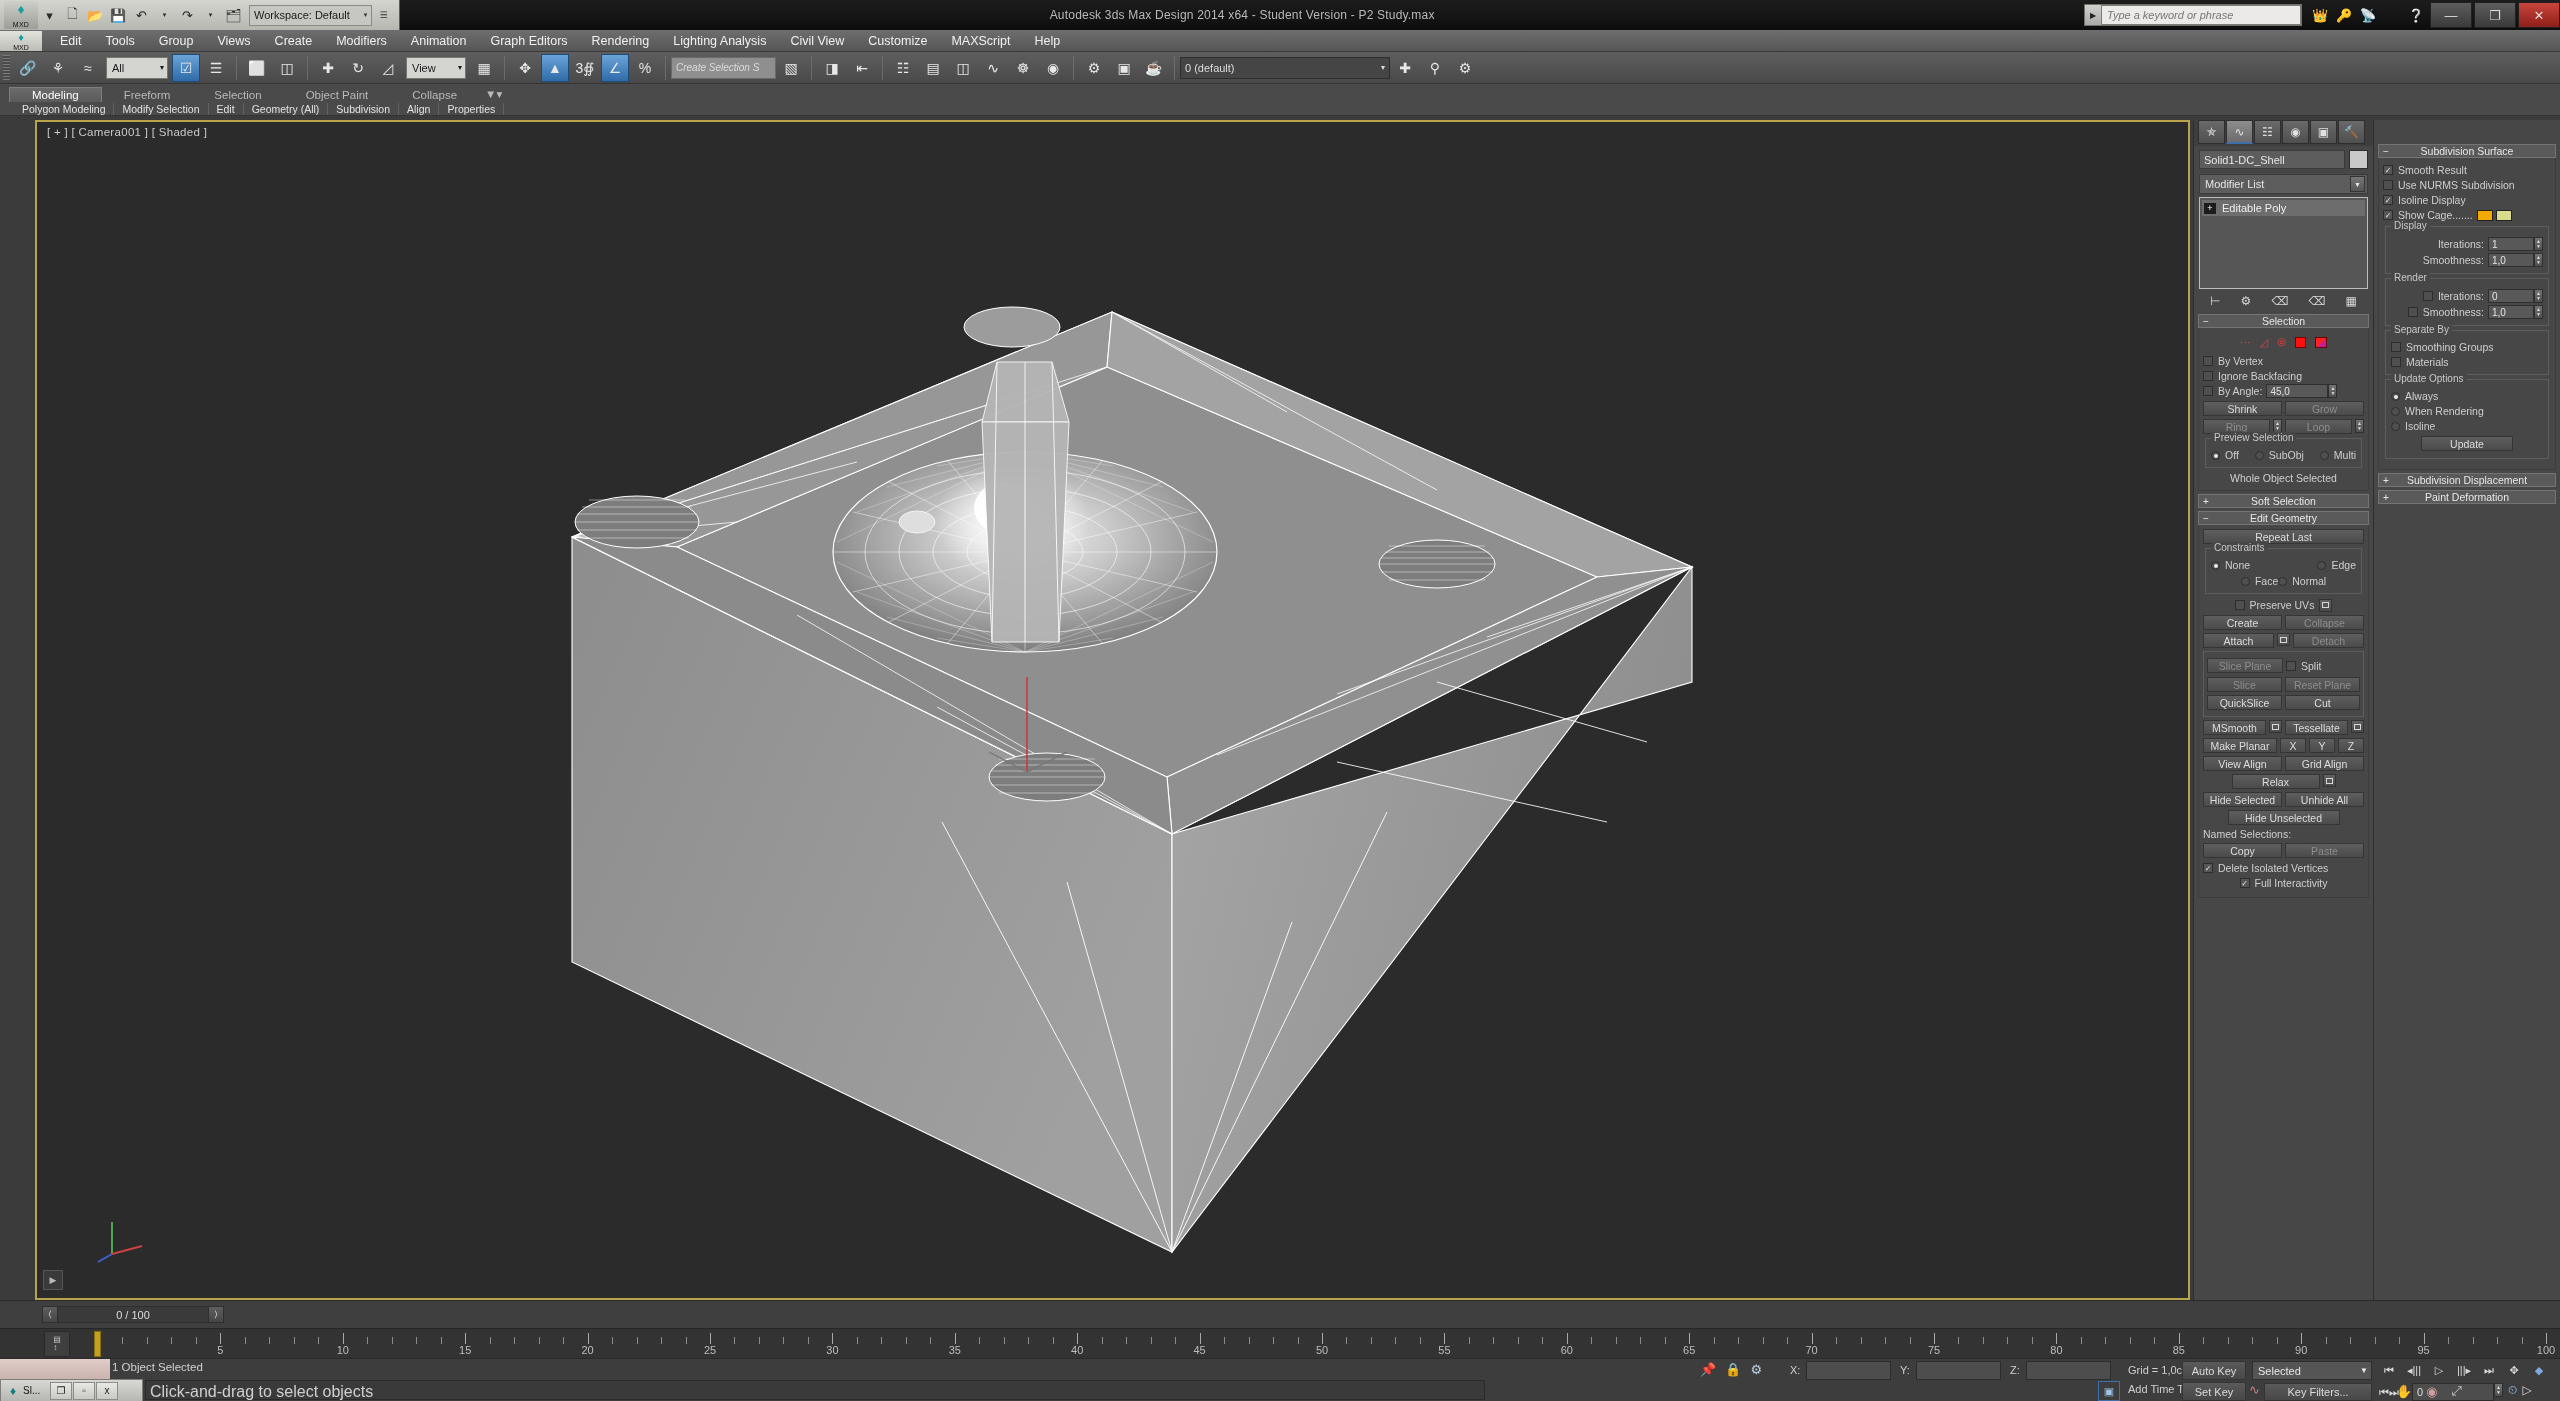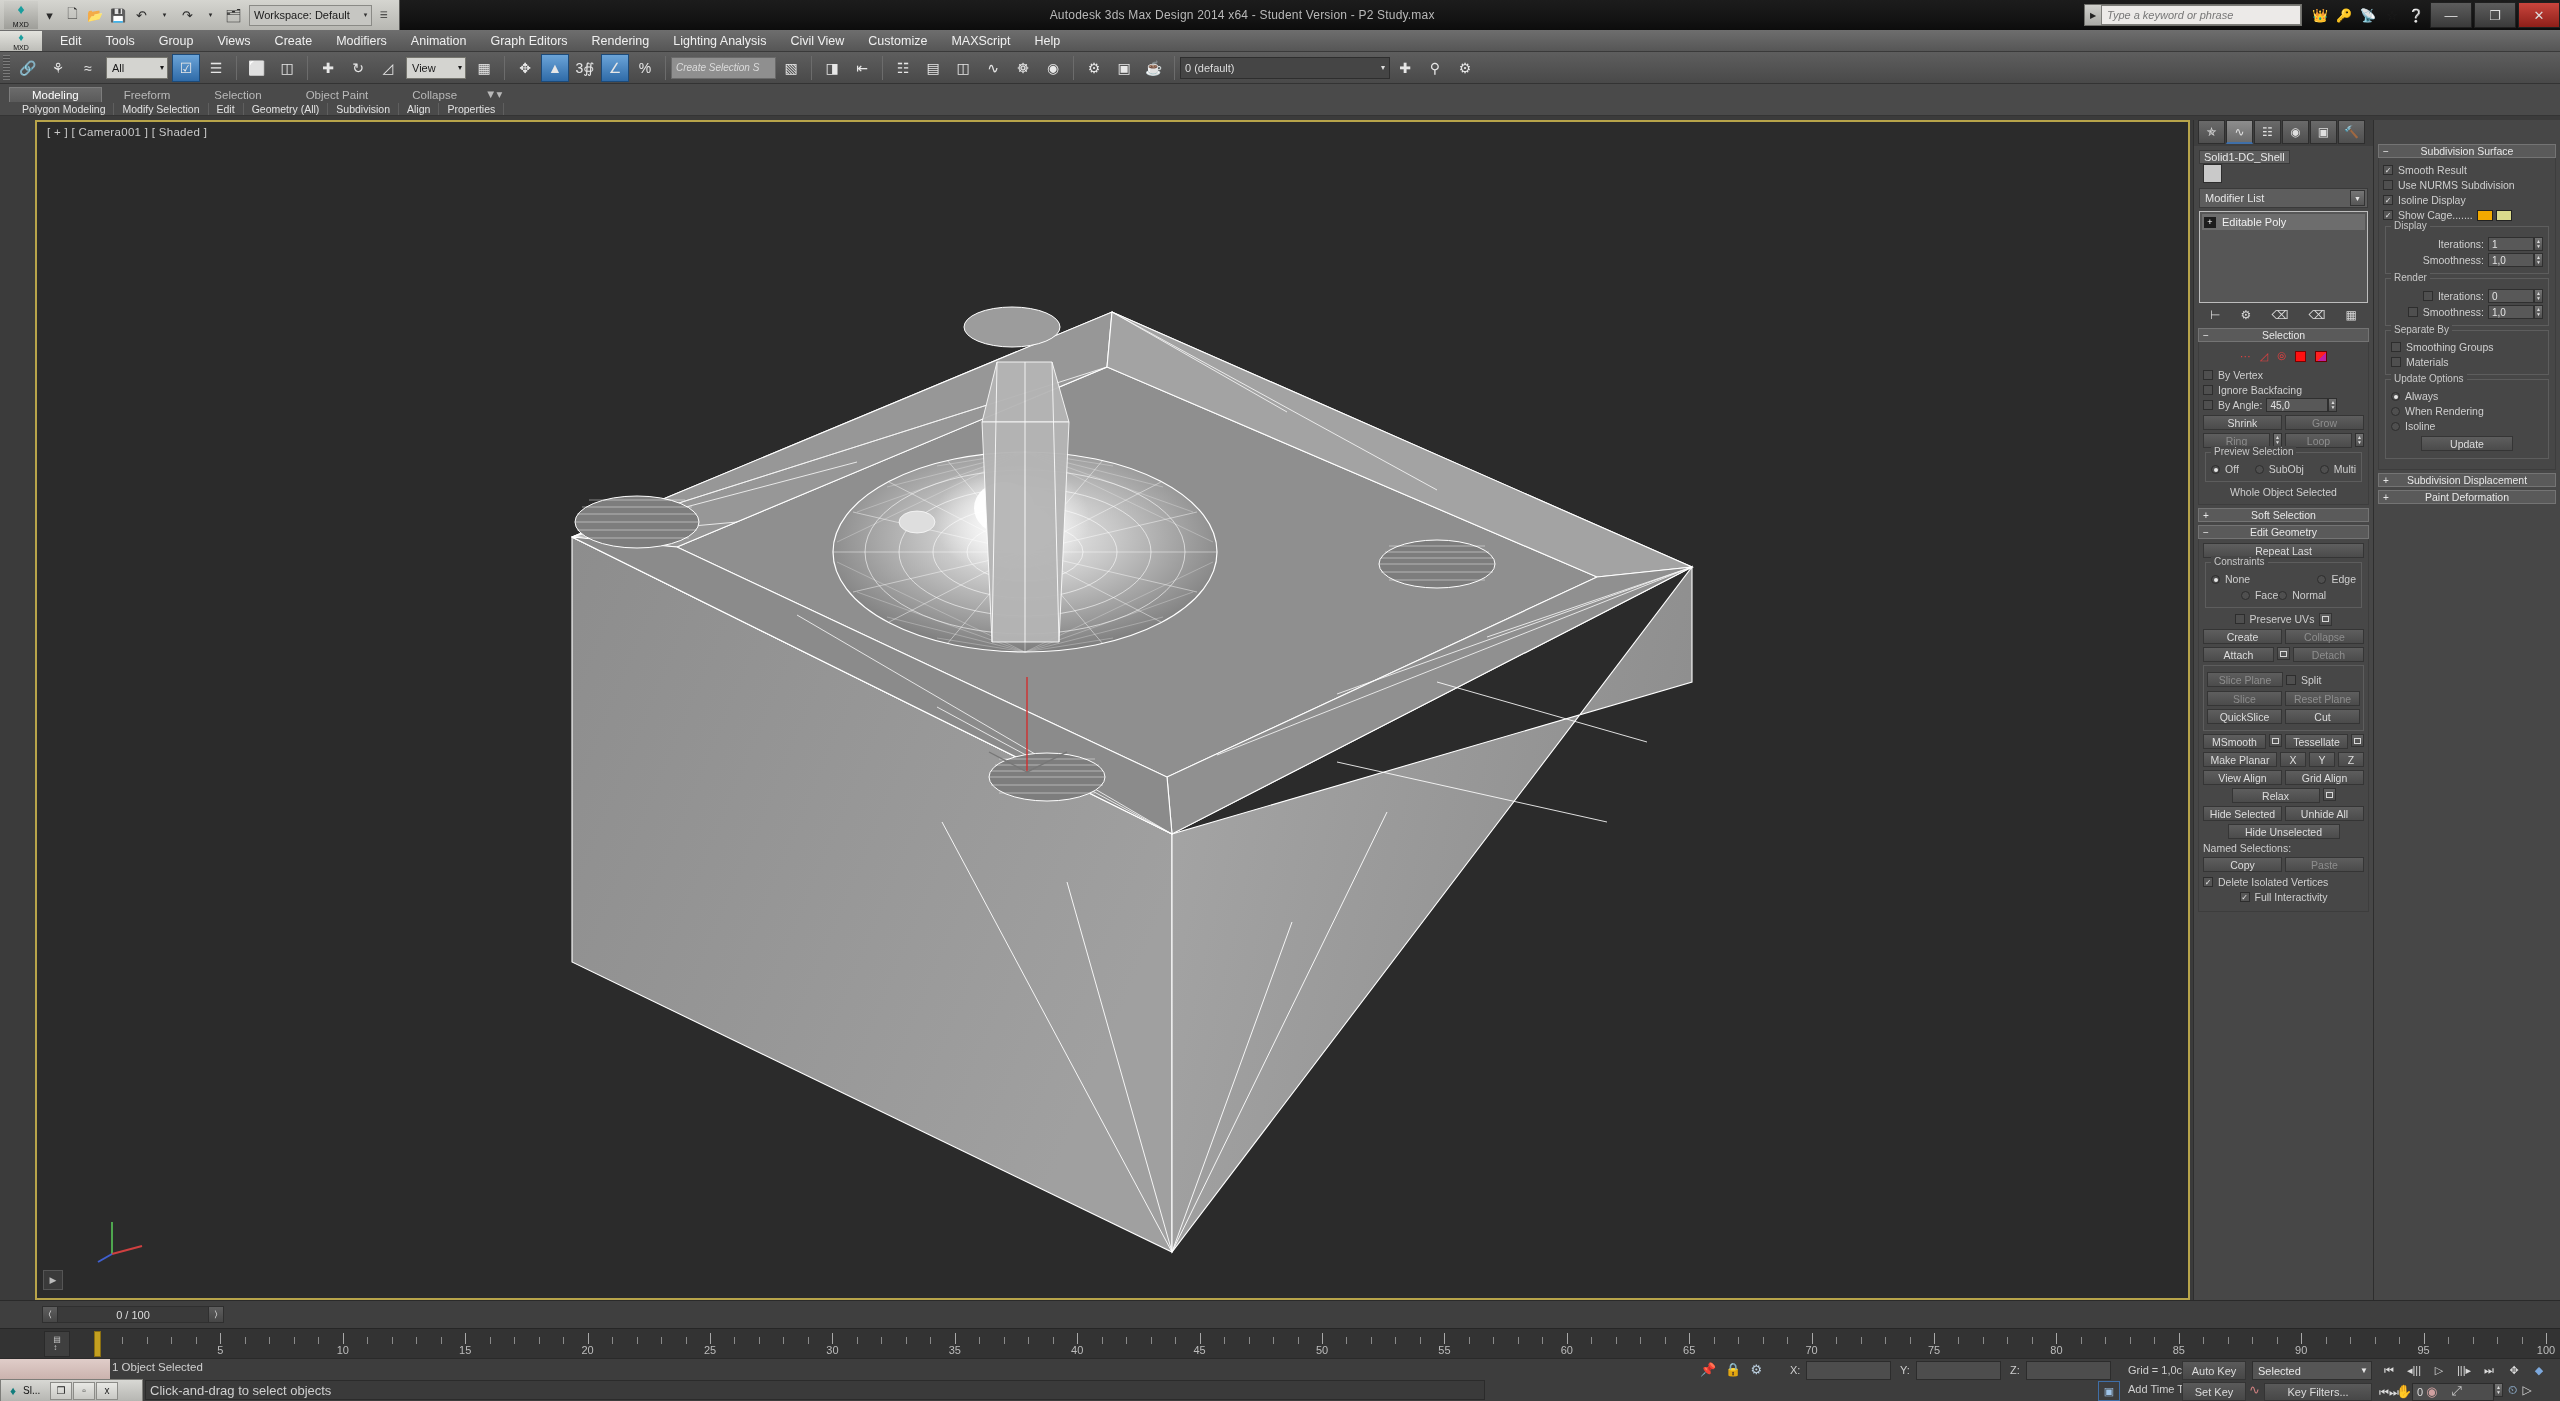--- a/index.html
+++ b/index.html
@@ -69,21 +69,21 @@
   .vp-title{position:absolute;left:445px;top:210px;font-size:52px;color:#ffffff;font-family:"Liberation Sans",sans-serif;}
   .vp-axis{position:absolute;left:55px;bottom:32px;width:60px;height:60px;}
   .vp-minbtn{position:absolute;left:6px;bottom:8px;width:20px;height:20px;background:#3a3a3a;border:1px solid #555;display:flex;align-items:center;justify-content:center;color:#bbb;font-size:9px;}
 
   
   .cmdpanel{position:absolute;left:2193px;top:120px;width:180px;height:1180px;background:#474747;border-left:1px solid #2e2e2e;}
   .cmdpanel2{position:absolute;left:2373px;top:120px;width:187px;height:1180px;background:#474747;border-left:1px solid #2e2e2e;}
   .cp-tabs{display:flex;height:26px;background:#3e3e3e;padding-left:4px;}
   .cp-tab{width:27px;height:24px;margin-right:1px;background:linear-gradient(to bottom,#6a6a6a,#4f4f4f);border:1px solid #2e2e2e;display:flex;align-items:center;justify-content:center;font-size:12px;color:#e0e0e0;}
   .cp-tab.sel{background:linear-gradient(to bottom,#8d8d8d,#6c6c6c);border-bottom:2px solid #3f6fa8;}
-  .namerow{display:flex;align-items:flex-start;padding:4px 5px 2px 5px;flex-direction:column;}
+  .namerow{display:flex;align-items:flex-end;padding:4px 5px 2px 5px;}
   .namefield{flex:1;height:19px;background:#5d5d5d;border:1px solid #3a3a3a;font-size:11px;color:#e8e8e8;display:flex;align-items:center;padding:0 4px;}
   .colorchip{width:19px;height:19px;background:#c9c9c9;border:1px solid #2e2e2e;margin-left:4px;}
   .modlist{margin:3px 5px;height:20px;background:#5d5d5d;border:1px solid #3a3a3a;display:flex;align-items:center;justify-content:space-between;padding:0 2px 0 5px;font-size:11px;color:#e6e6e6;}
   .modlist .ar{width:15px;height:16px;background:linear-gradient(to bottom,#767676,#565656);border:1px solid #333;display:flex;align-items:center;justify-content:center;font-size:7px;}
   .stack{margin:2px 5px;height:92px;background:#565656;border:1px solid #bdbdbd;padding:2px;}
   .stack-item{display:flex;align-items:center;height:16px;background:#6d6d6d;font-size:11px;color:#f0f0f0;padding-left:2px;}
   .stack-item .plus{width:12px;height:11px;background:#1c1c1c;color:#fff;font-size:9px;line-height:10px;text-align:center;margin-right:6px;}
   .stack-tools{display:flex;align-items:center;justify-content:space-around;height:20px;margin:2px 6px;}
   .stack-tools span{font-size:12px;color:#d8d8d8;}
 
@@ -127,21 +127,21 @@
   .slider{position:absolute;left:94px;top:2px;width:7px;height:26px;background:#c4a020;border:1px solid #8a6f12;}
 
   
   .statusbar{position:absolute;left:0;top:1358px;width:2560px;height:43px;background:#3d3d3d;border-top:1px solid #2a2a2a;}
   .sb-maxbar{position:absolute;left:0;top:0;width:110px;height:20px;background:linear-gradient(to bottom,#e0cdc9,#cbb3ae);}
   .sb-task{position:absolute;left:0;top:20px;width:143px;height:23px;background:linear-gradient(to bottom,#d8d8d4,#b6b6b2);border:1px solid #7d7d79;display:flex;align-items:center;}
   .sb-task .ic{width:16px;height:16px;margin:0 2px 0 4px;color:#117d7d;font-size:12px;display:flex;align-items:center;justify-content:center;}
   .sb-task .nm{font-size:10px;color:#111;width:26px;}
   .sb-task .bx{width:22px;height:18px;border:1px solid #8c8c88;margin-left:1px;display:flex;align-items:center;justify-content:center;font-size:10px;color:#222;background:linear-gradient(to bottom,#e8e8e4,#c8c8c4);}
   .sel-text{position:absolute;left:112px;top:2px;font-size:11.5px;color:#d0d0d0;}
-  .prompt{position:absolute;left:150px;top:24px;font-size:13px;color:#d0d0d0;}
+  .prompt{position:absolute;left:150px;top:24px;font-size:16px;color:#d0d0d0;}
   .prompt-field{position:absolute;left:145px;top:21px;width:1340px;height:20px;background:#3a3a3a;border:1px solid #2b2b2b;}
   .coordbox{position:absolute;top:2px;height:19px;background:#4d4d4d;border:1px solid #2c2c2c;}
   .coordlbl{position:absolute;top:5px;font-size:11px;color:#cfcfcf;}
   .gridlbl{position:absolute;left:2020px;top:5px;font-size:11px;color:#cfcfcf;}
   .timetag{position:absolute;left:2020px;top:24px;font-size:11px;color:#cfcfcf;}
   .keybtn{position:absolute;height:19px;background:linear-gradient(to bottom,#5a5a5a,#474747);border:1px solid #343434;font-size:11px;color:#dcdcdc;display:flex;align-items:center;justify-content:center;}
   .anisel{position:absolute;left:2252px;top:2px;width:120px;height:19px;background:#555;border:1px solid #2e2e2e;display:flex;align-items:center;justify-content:space-between;padding:0 3px 0 5px;font-size:11px;color:#e8e8e8;}
   .keyfilt{position:absolute;left:2264px;top:24px;width:108px;height:18px;background:linear-gradient(to bottom,#5a5a5a,#474747);border:1px solid #343434;font-size:11px;color:#dcdcdc;display:flex;align-items:center;justify-content:center;}
   .playrow{position:absolute;left:2378px;top:2px;display:flex;align-items:center;gap:3px;}
   .pbtn{width:22px;height:19px;display:flex;align-items:center;justify-content:center;font-size:11px;color:#dcdcdc;}

